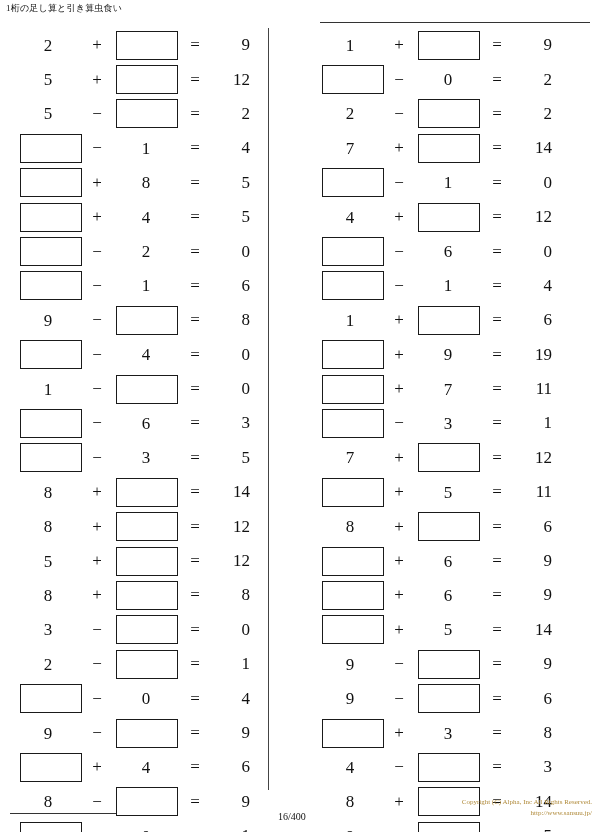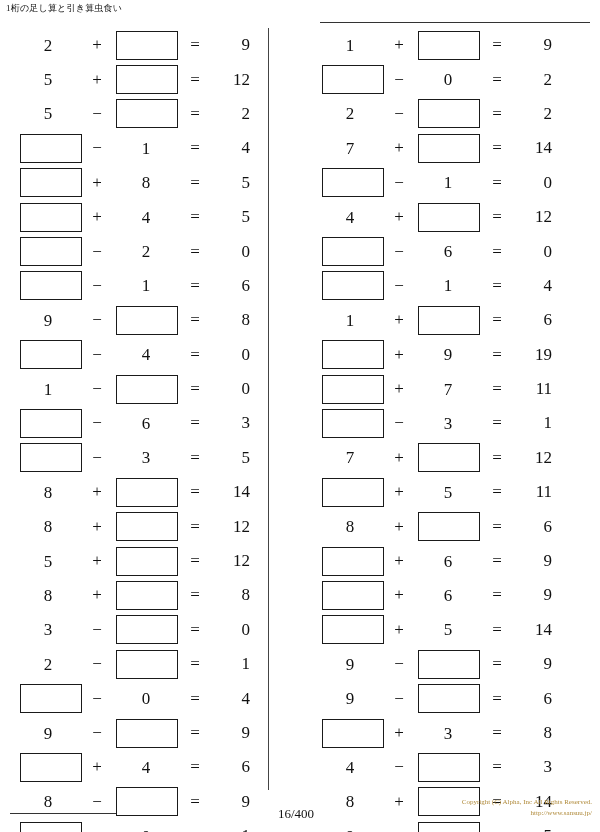--- a/index.html
+++ b/index.html
@@ -107,21 +107,21 @@
     border: 1px solid #1a1a1a;
     background: #fff;
   }
   .slot-left .box { margin-left: 6px; }
   .slot-mid .box { margin-left: 2px; }
 
   .footer-page {
     position: absolute;
     bottom: 10px;
     left: 278px;
-    font-size: 13px;
+    font-size: 10px;
     color: #111;
   }
   .copyright {
     position: absolute;
     bottom: 14px;
     right: 8px;
     text-align: right;
     font-size: 7px;
     color: #b08a3a;
     line-height: 1.5;

